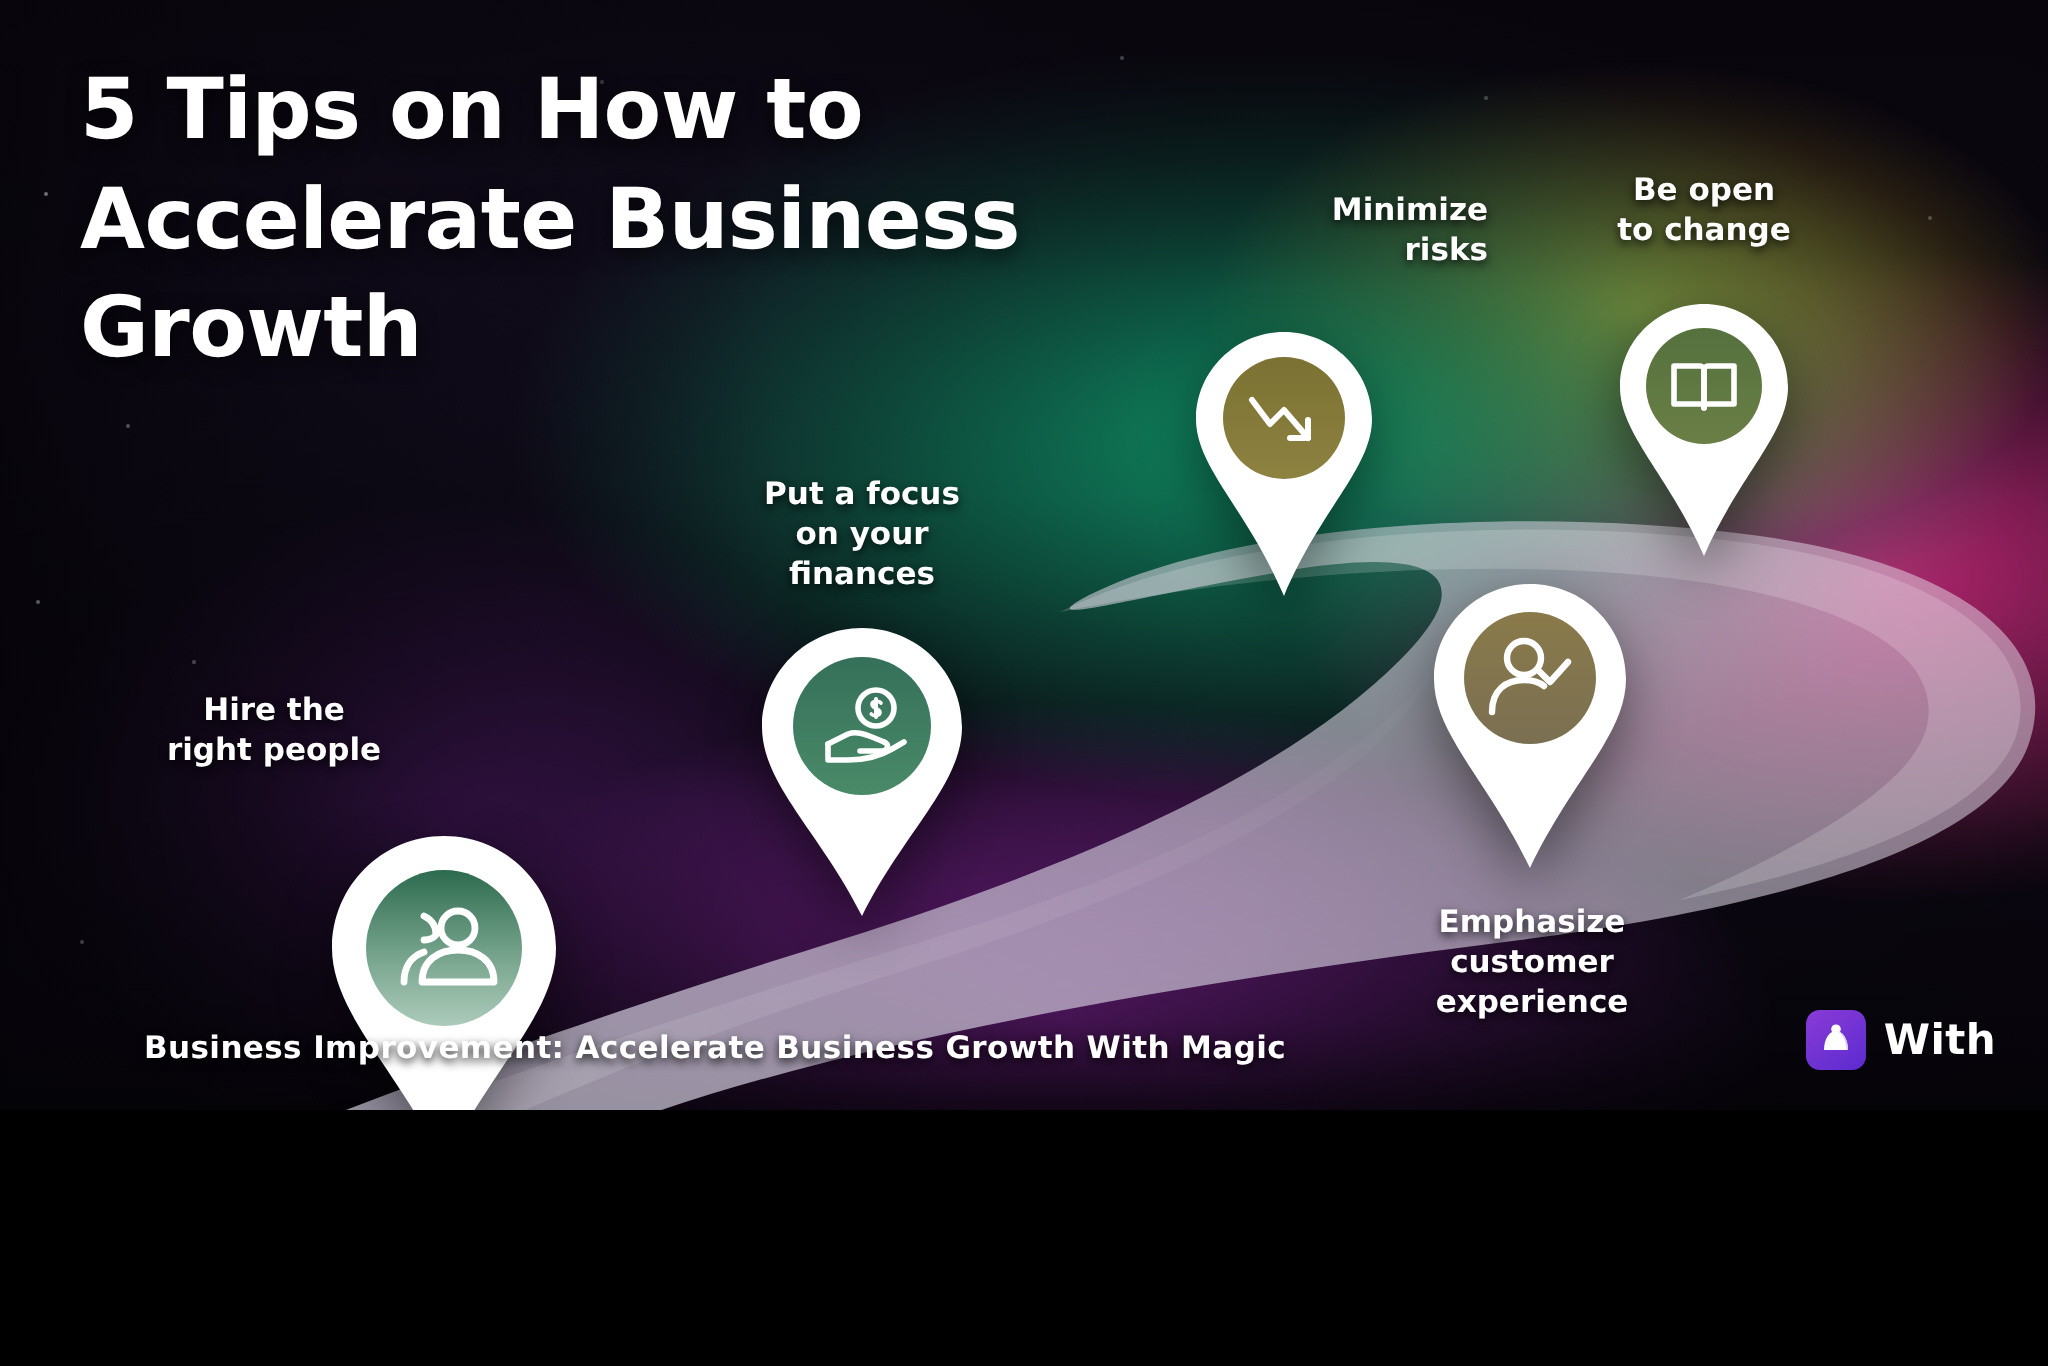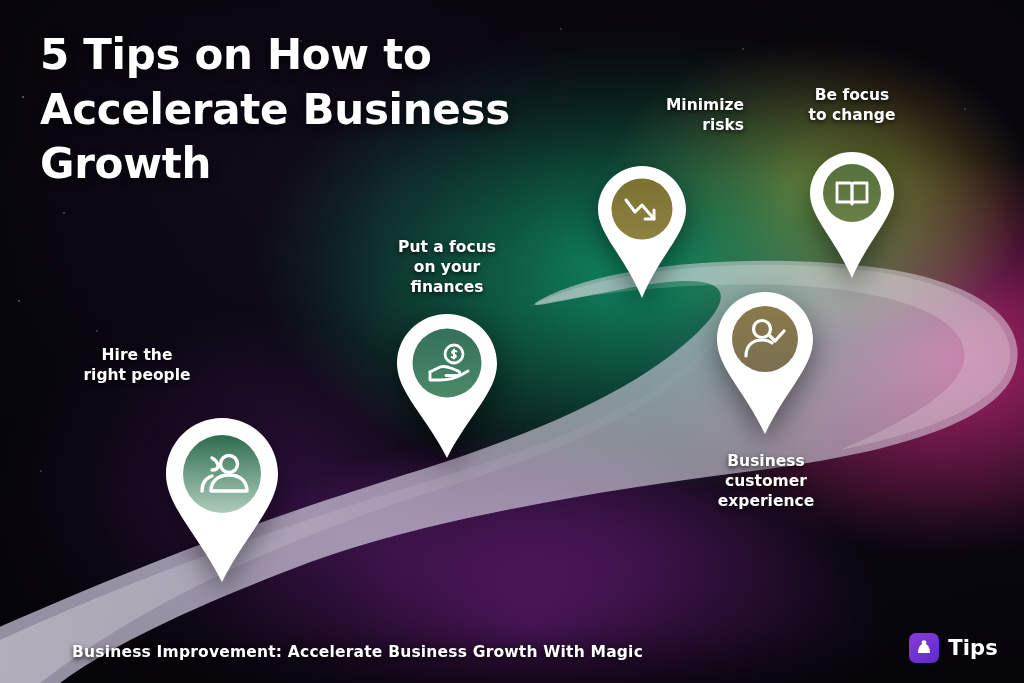--- a/index.html
+++ b/index.html
@@ -3,21 +3,21 @@
 <meta charset="utf-8">
 <style>
   html, body {
     margin: 0;
     padding: 0;
     background: #000;
   }
   #stage {
     position: relative;
     width: 1024px;
-    height: 683px;
+    height: 555px;
     overflow: hidden;
     font-family: "DejaVu Sans", sans-serif;
     background: #ef4444;
   }
 
   
   .bg-base {
     position: absolute;
     inset: 0;
     background:
@@ -215,21 +215,21 @@
           <path d="M52 44 C56 46 58 49 58 53"></path>
           <path d="M52 56 C56 56 58 54 58.5 52"></path>
           <path d="M42 77 C42 69 46 64 52 62"></path>
         </g>
       </svg>
     </div>
     <div class="pin-label" style="left:-148px; top:-68px; width:250px; text-align:center; font-size:15.5px;">Hire the
 right people</div>
   </div>
 
-  <div class="pin" style="left:392px; top:310px;text-decoration:underline;">
+  <div class="pin" style="left:376px; top:310px;text-decoration:underline;">
     <div class="pin-shape">
       <svg width="110" height="152" viewBox="0 0 110 152" xmlns="http://www.w3.org/2000/svg">
         <defs>
           <linearGradient id="inner2" x1="0" y1="0" x2="0" y2="1">
             <stop offset="0%" stop-color="#35705a"></stop>
             <stop offset="100%" stop-color="#4a8a68"></stop>
           </linearGradient>
         </defs>
         <path d="M55 4 C27.5 4 5 26 5 53.5 C5 82 34 106 55 148 C76 106 105 82 105 53.5 C105 26 82.5 4 55 4 Z" fill="#ffffff"></path>
         <circle cx="55" cy="53" r="34.5" fill="url(#inner2)"></circle>
@@ -279,21 +279,21 @@
           </linearGradient>
         </defs>
         <path d="M46 4 C23 4 4 22.5 4 45.5 C4 69 28 89 46 130 C64 89 88 69 88 45.5 C88 22.5 69 4 46 4 Z" fill="#ffffff"></path>
         <circle cx="46" cy="45" r="29" fill="url(#inner4)"></circle>
         <g stroke="#ffffff" stroke-width="2.8" fill="none" stroke-linecap="round" stroke-linejoin="round">
           <path d="M31 35 L44 35 C45 35 46 36 46 37 L46 56 C46 55 45 54 44 54 L31 54 Z"></path>
           <path d="M61 35 L48 35 C47 35 46 36 46 37 L46 56 C46 55 47 54 48 54 L61 54 Z"></path>
         </g>
       </svg>
     </div>
-    <div class="pin-label" style="left:-42px; top:-62px; width:176px; text-align:center; font-size:15.5px;">Be focus
+    <div class="pin-label" style="left:-42px; top:-62px; width:176px; text-align:center; font-size:15.5px;">Be open
 to change</div>
   </div>
 
   <div class="pin" style="left:712px; top:288px;">
     <div class="pin-shape">
       <svg width="106" height="150" viewBox="0 0 106 150" xmlns="http://www.w3.org/2000/svg">
         <defs>
           <linearGradient id="inner5" x1="0" y1="0" x2="0" y2="1">
             <stop offset="0%" stop-color="#8a7a4a"></stop>
             <stop offset="100%" stop-color="#7a6f52"></stop>
@@ -301,31 +301,31 @@
         </defs>
         <path d="M53 4 C26.5 4 5 25 5 51.5 C5 79 32 102 53 146 C74 102 101 79 101 51.5 C101 25 79.5 4 53 4 Z" fill="#ffffff"></path>
         <circle cx="53" cy="51" r="33" fill="url(#inner5)"></circle>
         <g stroke="#ffffff" stroke-width="3.2" fill="none" stroke-linecap="round" stroke-linejoin="round">
           <circle cx="50" cy="41" r="8.5"></circle>
           <path d="M34 68 C34 57 41 52 50 52 C54 52 57.5 53 60 55"></path>
           <path d="M58 48 L63 53 L72 43"></path>
         </g>
       </svg>
     </div>
-    <div class="pin-label" style="left:-20px; top:164px; width:148px; text-align:center; font-size:15.5px;">Business
+    <div class="pin-label" style="left:-20px; top:164px; width:148px; text-align:center; font-size:15.5px;">Emphasize
 customer
 experience</div>
   </div>
 
   <div class="footer-text">Business Improvement: Accelerate Business Growth With Magic</div>
 
   <div class="brand">
     <div class="brand-mark">
       <svg width="20" height="20" viewBox="0 0 20 20" xmlns="http://www.w3.org/2000/svg">
         <path d="M4 15 C4 9 7 5.5 10 5.5 C13 5.5 16 9 16 15 Z" fill="#ffffff"></path>
         <circle cx="10" cy="4.6" r="2.4" fill="#ffffff"></circle>
         <path d="M10 5.5 C12.6 5.8 15 9.4 15.4 15 L16 15 C16 9 13 5.5 10 5.5 Z" fill="#d9c8f5"></path>
       </svg>
     </div>
-    <div class="brand-name">Tips</div>
+    <div class="brand-name">With</div>
   </div>
 
 </div>
 
 </body></html>

